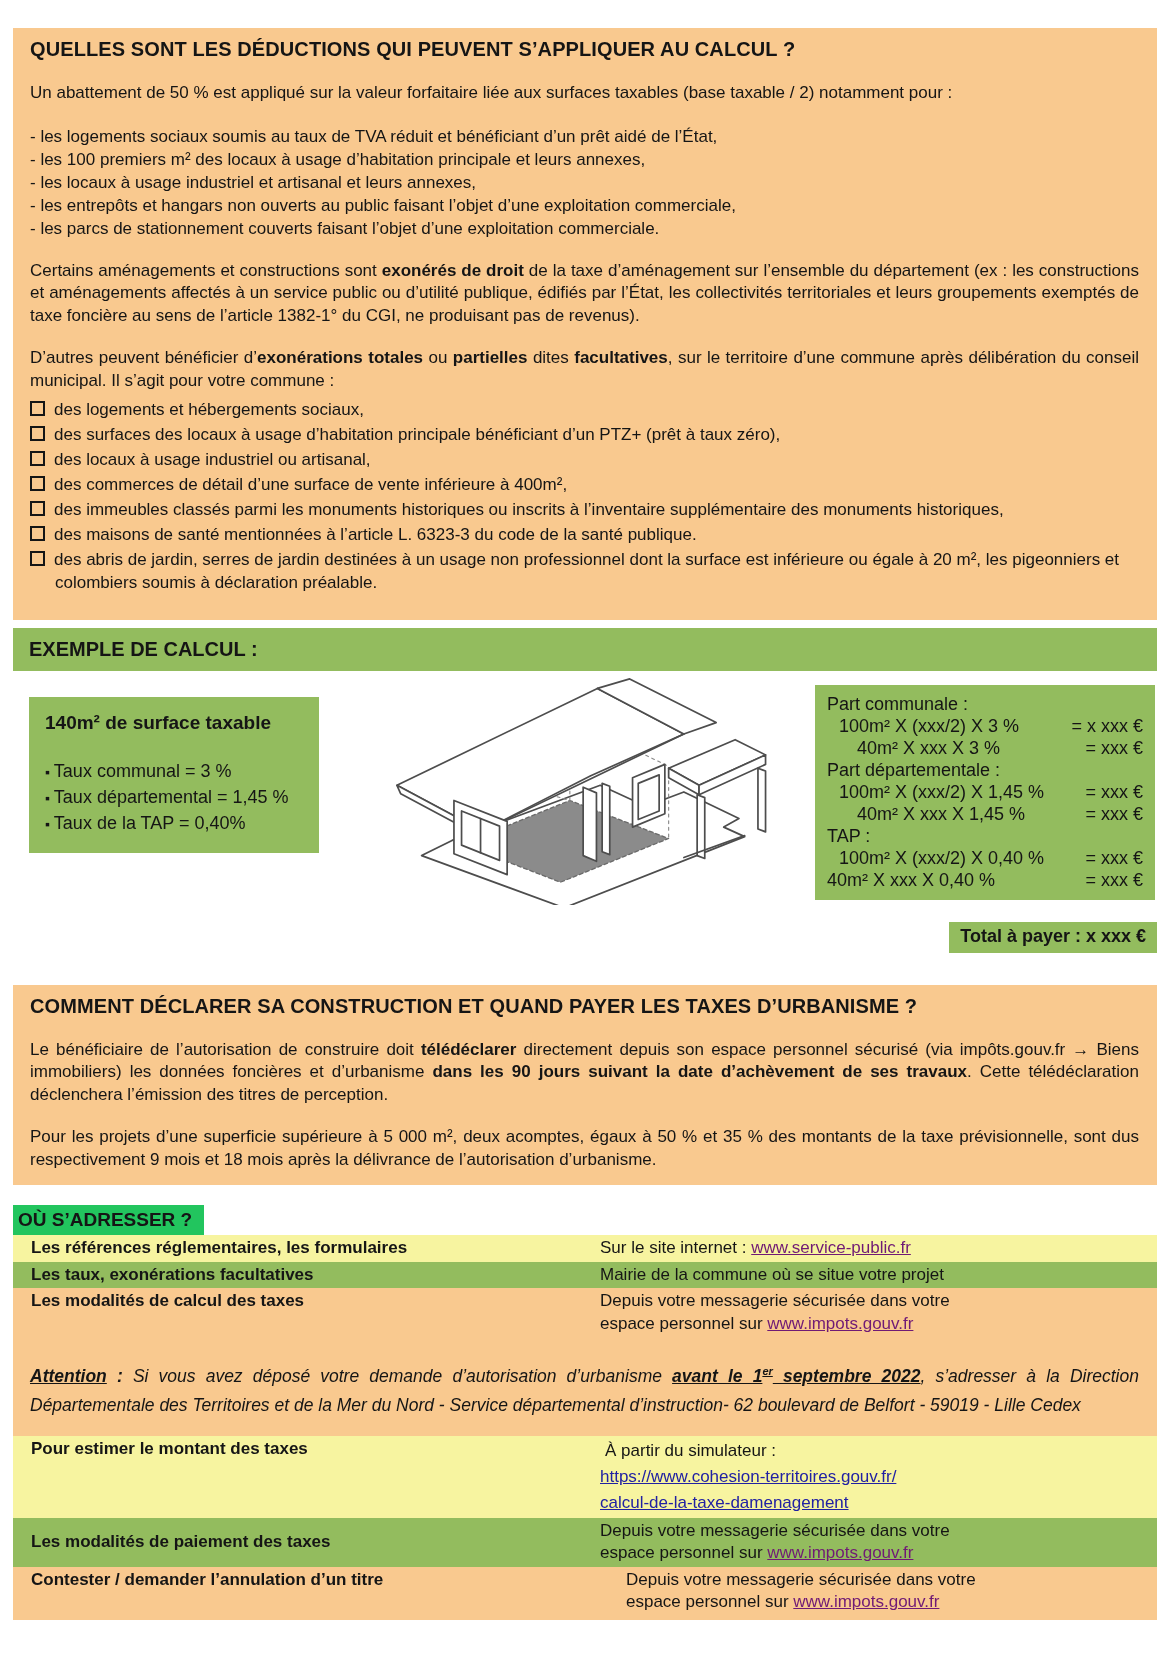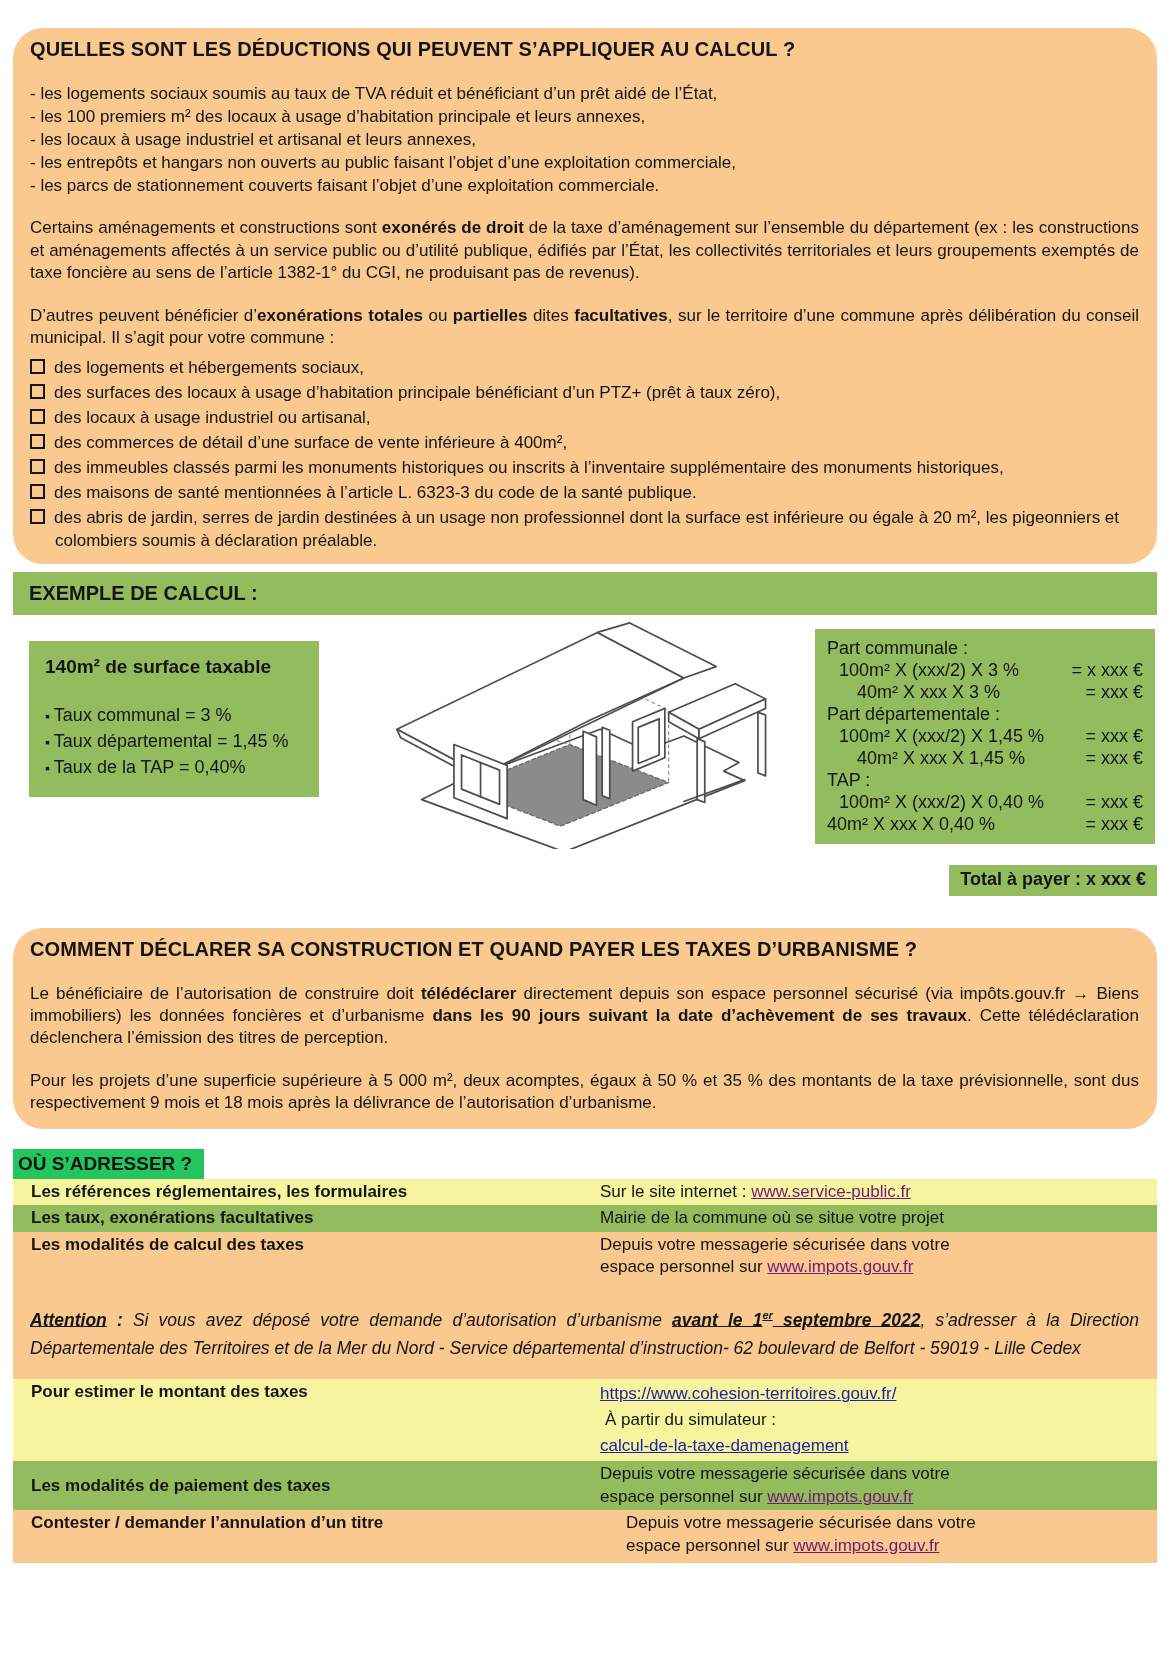--- a/index.html
+++ b/index.html
@@ -4,21 +4,21 @@
 <style>
   html,body{margin:0;padding:0;}
   body{
     width:1170px;height:1656px;overflow:hidden;background:#ffffff;
     font-family:"Liberation Sans","DejaVu Sans",sans-serif;
     font-size:17px;line-height:1.32;color:#151515;
   }
   .page{padding:28px 13px 0 13px;}
 
   
-  .orange-block{background:#F9C98F;padding:8px 18px 10px 17px;border-radius:30px;}
+  .orange-block{background:#F9C98F;padding:8px 18px 24px 17px;}
   .sec-title{font-size:20px;font-weight:bold;margin:0 0 20px 0;letter-spacing:.1px;}
   .p{margin:0 0 20px 0;}
   .just{text-align:justify;}
 
   .dash-list{margin:0 0 20px 0;}
   .dash-item{line-height:23px;}
 
   .chk-list{margin:4px 0 0 0;}
   .chk-item{line-height:23px;margin:2px 0;}
   .chk-item.hang{padding-left:25px;text-indent:-25px;}
@@ -67,20 +67,21 @@
   .rp{vertical-align:super;font-size:11px;}
   .link{color:#2121A3;text-decoration:underline;}
 </style>
 </head>
 <body>
 
 <div class="page">
 
   <section class="orange-block">
     <h1 class="sec-title">QUELLES SONT LES DÉDUCTIONS QUI PEUVENT S’APPLIQUER AU CALCUL ?</h1>
+    <p class="p">Un abattement de 50 % est appliqué sur la valeur forfaitaire liée aux surfaces taxables (base taxable / 2) notamment pour :</p>
 
     <div class="dash-list">
       <div class="dash-item">- les logements sociaux soumis au taux de TVA réduit et bénéficiant d’un prêt aidé de l’État,</div>
       <div class="dash-item">- les 100 premiers m² des locaux à usage d’habitation principale et leurs annexes,</div>
       <div class="dash-item">- les locaux à usage industriel et artisanal et leurs annexes,</div>
       <div class="dash-item">- les entrepôts et hangars non ouverts au public faisant l’objet d’une exploitation commerciale,</div>
       <div class="dash-item">- les parcs de stationnement couverts faisant l’objet d’une exploitation commerciale.</div>
     </div>
 
     <p class="p just"><span>Certains aménagements et constructions sont </span><span class="rb">exonérés de droit</span><span> de la taxe d’aménagement sur l’ensemble du département (ex : les constructions et aménagements affectés à un service public ou d’utilité publique, édifiés par l’État, les collectivités territoriales et leurs groupements exemptés de taxe foncière au sens de l’article 1382-1° du CGI, ne produisant pas de revenus).</span></p>
@@ -210,22 +211,22 @@
   <div class="row bg-o">
     <div class="cell-l">Les modalités de calcul des taxes</div>
     <div class="cell-r"><span>Depuis votre messagerie sécurisée dans votre espace personnel sur </span><span class="rl">www.impots.gouv.fr</span></div>
   </div>
 
   <div class="attention just"><span class="rb ri ru">Attention</span><span class="rb ri"> : </span><span class="ri"> Si vous avez déposé votre demande d’autorisation d’urbanisme </span><span class="rb ri ru">avant le 1</span><span class="rb ri ru rp">er</span><span class="rb ri ru"> septembre 2022</span><span class="ri">, s’adresser à la Direction Départementale des Territoires et de la Mer du Nord - Service départemental d’instruction- 62 boulevard de Belfort - 59019 - Lille Cedex</span></div>
 
   <div class="row bg-y">
     <div class="cell-l">Pour estimer le montant des taxes</div>
     <div class="cell-r">
+      <div class="r4-line" style="padding-left:5px;">À partir du simulateur :</div>
       <div class="r4-line link">https://www.cohesion-territoires.gouv.fr/</div>
-      <div class="r4-line" style="padding-left:5px;">À partir du simulateur :</div>
       <div class="r4-line link">calcul-de-la-taxe-damenagement</div>
     </div>
   </div>
 
   <div class="row bg-g">
     <div class="cell-l">Les modalités de paiement des taxes</div>
     <div class="cell-r"><span>Depuis votre messagerie sécurisée dans votre espace personnel sur </span><span class="rl">www.impots.gouv.fr</span></div>
   </div>
 
   <div class="row bg-o" style="padding-bottom:6px;gap:26px;">

